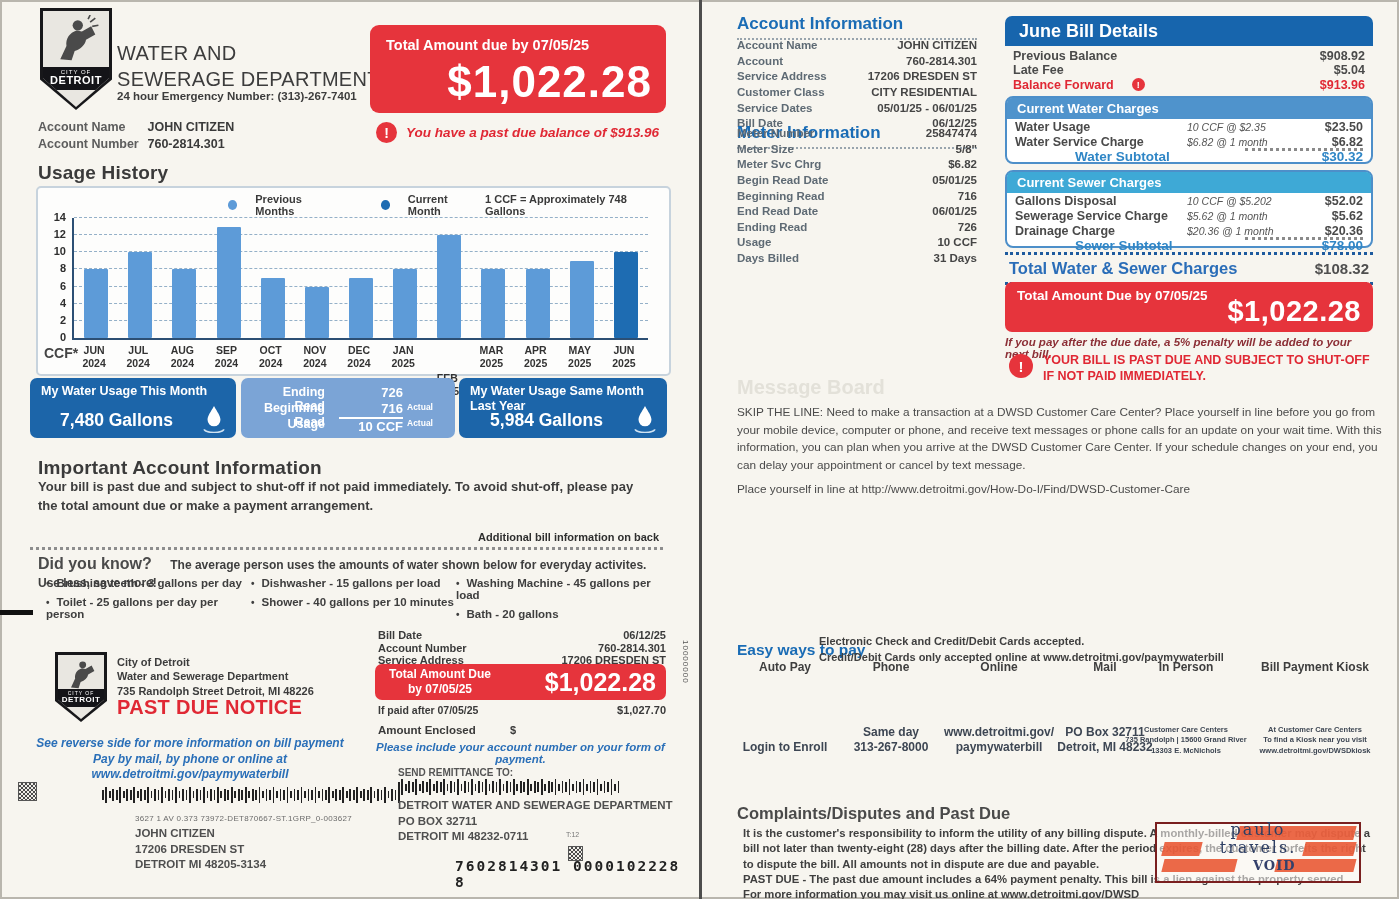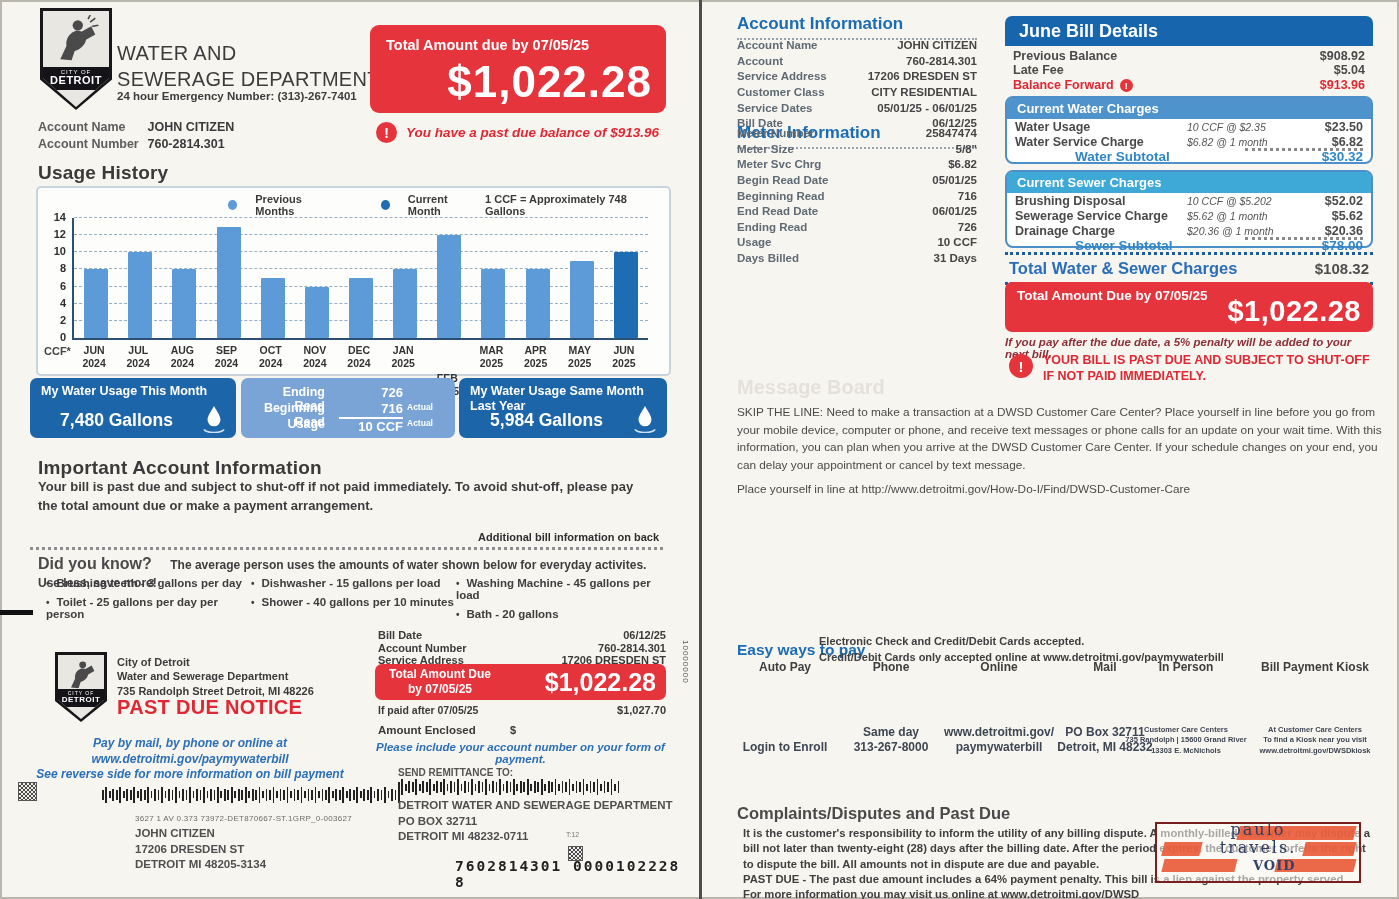--- a/index.html
+++ b/index.html
@@ -52,21 +52,21 @@
   .leg-item{display:flex;align-items:center;gap:18px;}
   .leg-item + .leg-item{margin-left:36px;}
   .dot{width:10px;height:10px;border-radius:50%;display:inline-block;}
   .leg-note{margin-left:auto;}
   #plot{position:absolute;left:34px;top:30px;width:574px;height:120px;
     border-left:2px solid #2c4f74;border-bottom:2px solid #2c4f74;}
   .gridline{position:absolute;left:0;right:0;border-top:1px dashed #94b0c8;}
   .bar{position:absolute;bottom:0;width:24px;border-radius:1px;}
   .ytick{position:absolute;left:4px;width:24px;text-align:right;font-size:11px;font-weight:bold;color:#2e2e2e;}
   .xlab{position:absolute;text-align:center;font-size:10.5px;font-weight:bold;color:#333;line-height:1.25;}
-  .ccf-label{position:absolute;left:6px;top:157px;font-size:11px;font-weight:bold;color:#444;}
+  .ccf-label{position:absolute;left:6px;top:157px;font-size:14px;font-weight:bold;color:#444;}
 
   
   .blue-box{position:absolute;top:378px;height:60px;background:#1c65a9;border-radius:7px;color:#fff;}
   .blue-box.light{background:#7ba4d6;}
   .bb-title{position:absolute;left:11px;top:6px;font-size:12.5px;font-weight:bold;line-height:1.2;}
   .bb-value{position:absolute;left:11px;bottom:7px;right:44px;text-align:center;font-size:17.5px;font-weight:bold;}
   .bb-drop{position:absolute;right:8px;bottom:5px;}
   .reads-row{position:absolute;left:10px;right:10px;display:flex;font-weight:bold;font-size:12.5px;}
   .reads-label{flex:1;text-align:right;padding-right:14px;}
   .reads-value{width:64px;text-align:right;font-size:13px;}
@@ -122,21 +122,21 @@
   .info-row{display:flex;justify-content:space-between;font-size:11.5px;line-height:1.36;}
   .info-label{color:#5e6a74;font-weight:600;}
   .info-value{color:#454545;font-weight:600;text-align:right;}
 
   
   .june-bar{position:absolute;left:302px;top:16px;width:368px;height:30px;background:#1765ad;
     border-radius:7px 7px 0 0;color:#fff;font-size:18px;font-weight:bold;line-height:30px;padding-left:14px;box-sizing:border-box;}
   .sum-row{position:absolute;left:310px;width:352px;display:flex;justify-content:space-between;
     font-size:12.5px;font-weight:600;color:#4a4a4a;}
   .bf-row{color:#e02834;font-weight:bold;}
-  .bf-label{display:flex;align-items:flex-end;gap:6px;}
+  .bf-label{display:flex;align-items:flex-start;gap:18px;}
   .warn-icon-sm{width:13px;height:13px;border-radius:50%;background:#e6343c;color:#fff;font-weight:bold;
     font-size:9px;display:inline-flex;align-items:center;justify-content:center;}
   .charge-box{position:absolute;left:302px;width:368px;background:#fff;border:2px solid #4d8fc9;border-radius:8px;box-sizing:border-box;}
   .charge-head{height:21px;border-radius:5px 5px 0 0;color:#fff;font-size:13px;font-weight:bold;
     line-height:21px;padding-left:10px;}
   .charge-head.water{background:#4f93cc;}
   .charge-head.sewer{background:#3ea9d6;}
   .charge-row{display:flex;align-items:baseline;font-size:12.5px;padding:1px 8px 0 8px;}
   .charge-label{width:172px;font-weight:600;color:#4a4a4a;}
   .charge-rate{width:102px;font-size:10.5px;font-style:italic;color:#555;}
@@ -429,22 +429,22 @@
       </div>
         </div>
     </div>
     <div class="stub-org">
       <div>City of Detroit</div>
       <div>Water and Sewerage Department</div>
       <div>735 Randolph Street Detroit, MI 48226</div>
     </div>
     <div class="past-due-notice">PAST DUE NOTICE</div>
     <div class="pay-lines">
+      <div>See reverse side for more information on bill payment</div>
       <div>Pay by mail, by phone or online at www.detroitmi.gov/paymywaterbill</div>
-      <div>See reverse side for more information on bill payment</div>
     </div>
 
     <div class="stub-row" style="top:629px;">
       <span>Bill Date</span>
         <span>06/12/25</span>
     </div>
     <div class="stub-row" style="top:642px;">
       <span>Account Number</span>
         <span>760-2814.301</span>
     </div>
@@ -753,21 +753,21 @@
         <span class="dots-above"></span>
         <span class="subtotal-label">Water Subtotal</span>
         <span class="subtotal-value">$30.32</span>
       </div>
     </div>
 
     <div class="charge-box" style="top:170px;height:78px;">
       <div class="charge-head sewer">Current Sewer Charges</div>
       <div id="sewer-rows">
           <div class="charge-row">
-            <span class="charge-label">Brushing  Disposal</span>
+            <span class="charge-label">Gallons  Disposal</span>
             <span class="charge-rate">10 CCF @ $5.202</span>
             <span class="charge-value">$52.02</span>
           </div>
           <div class="charge-row">
             <span class="charge-label">Sewerage  Service  Charge</span>
             <span class="charge-rate">$5.62 @ 1 month</span>
             <span class="charge-value">$5.62</span>
           </div>
           <div class="charge-row">
             <span class="charge-label">Drainage  Charge</span>

